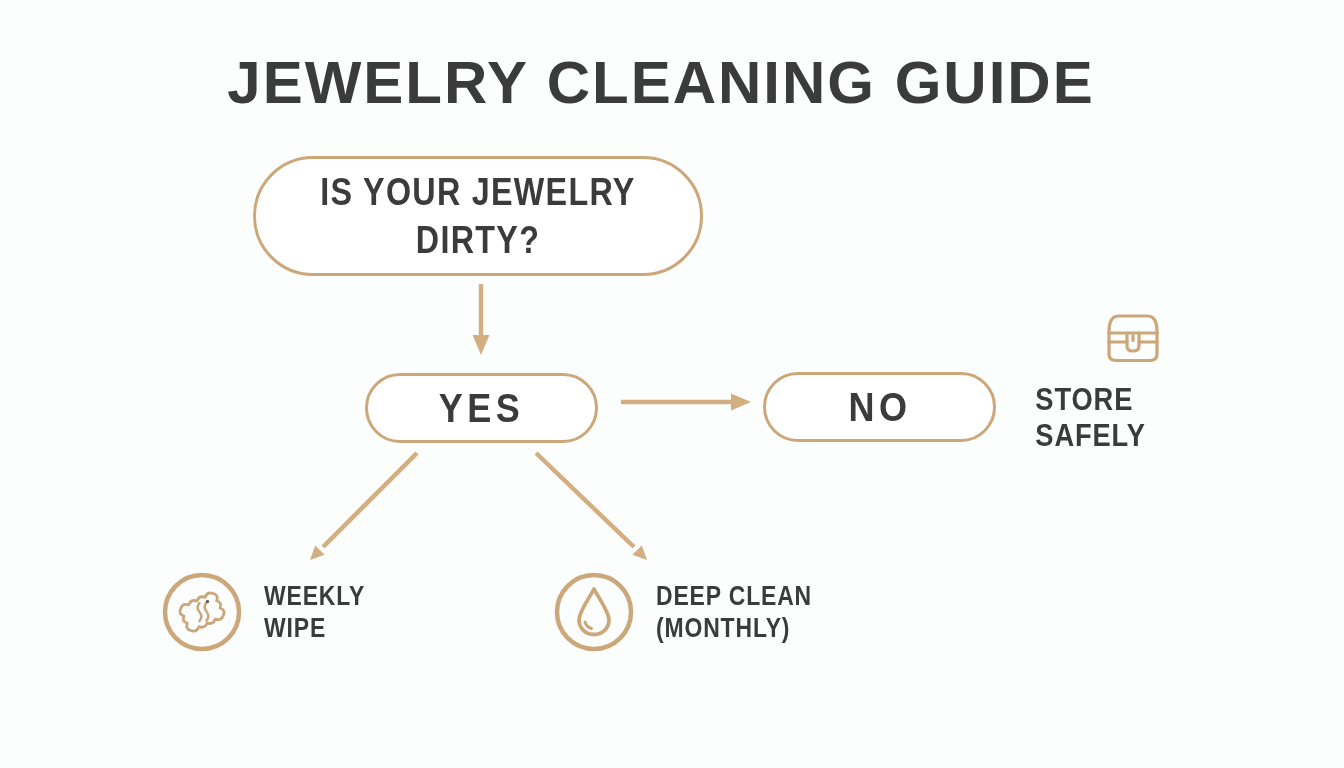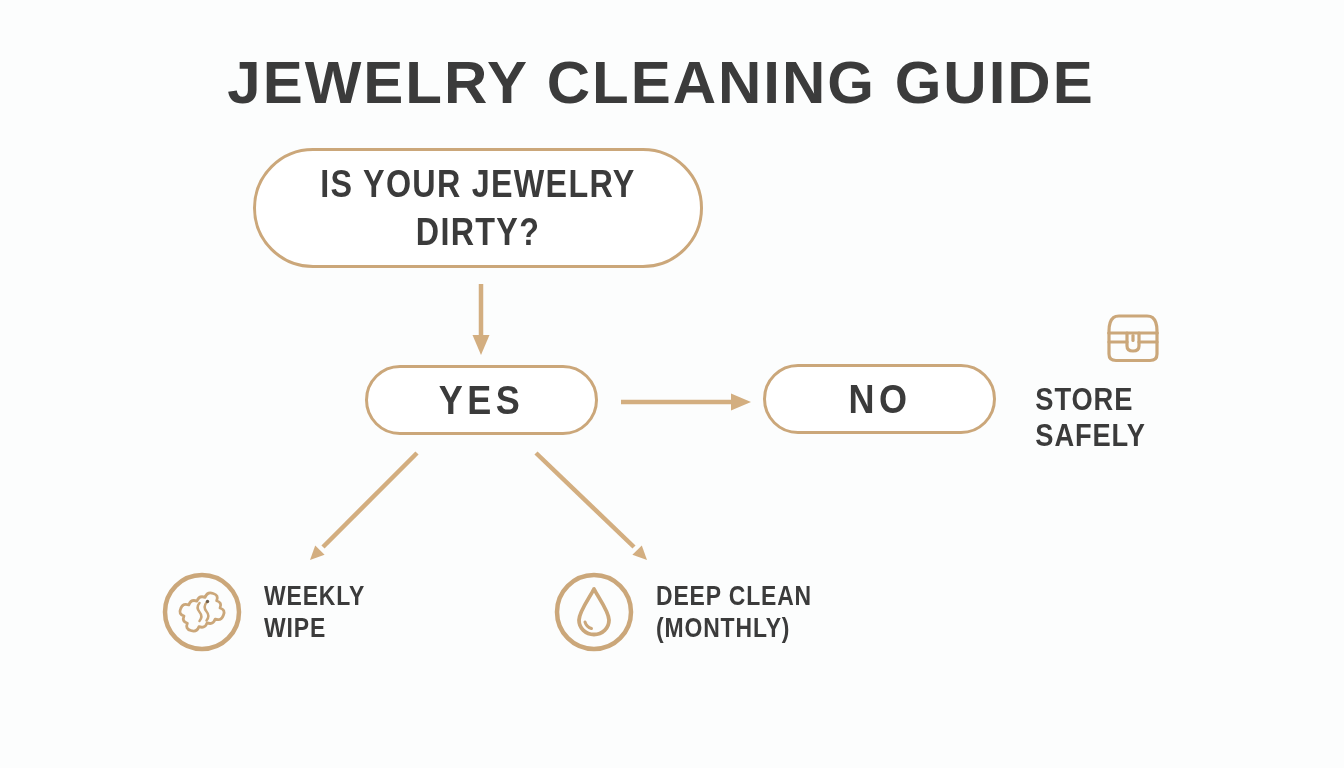--- a/index.html
+++ b/index.html
@@ -32,20 +32,21 @@
     transform:scaleX(0.75);
   }
   .node{
     position:absolute;
     background:#fff;
     border:3px solid var(--accent);
     display:flex;align-items:center;justify-content:center;
     box-sizing:border-box;
     color:var(--text);
     font-weight:bold;
+    margin-top:8px;
   }
   .question{
     left:253px;top:148px;width:450px;height:120px;
     border-radius:60px;
   }
   .question-text{
     width:430px;
     font-size:38px;
     letter-spacing:1.5px;
     line-height:1.27;

